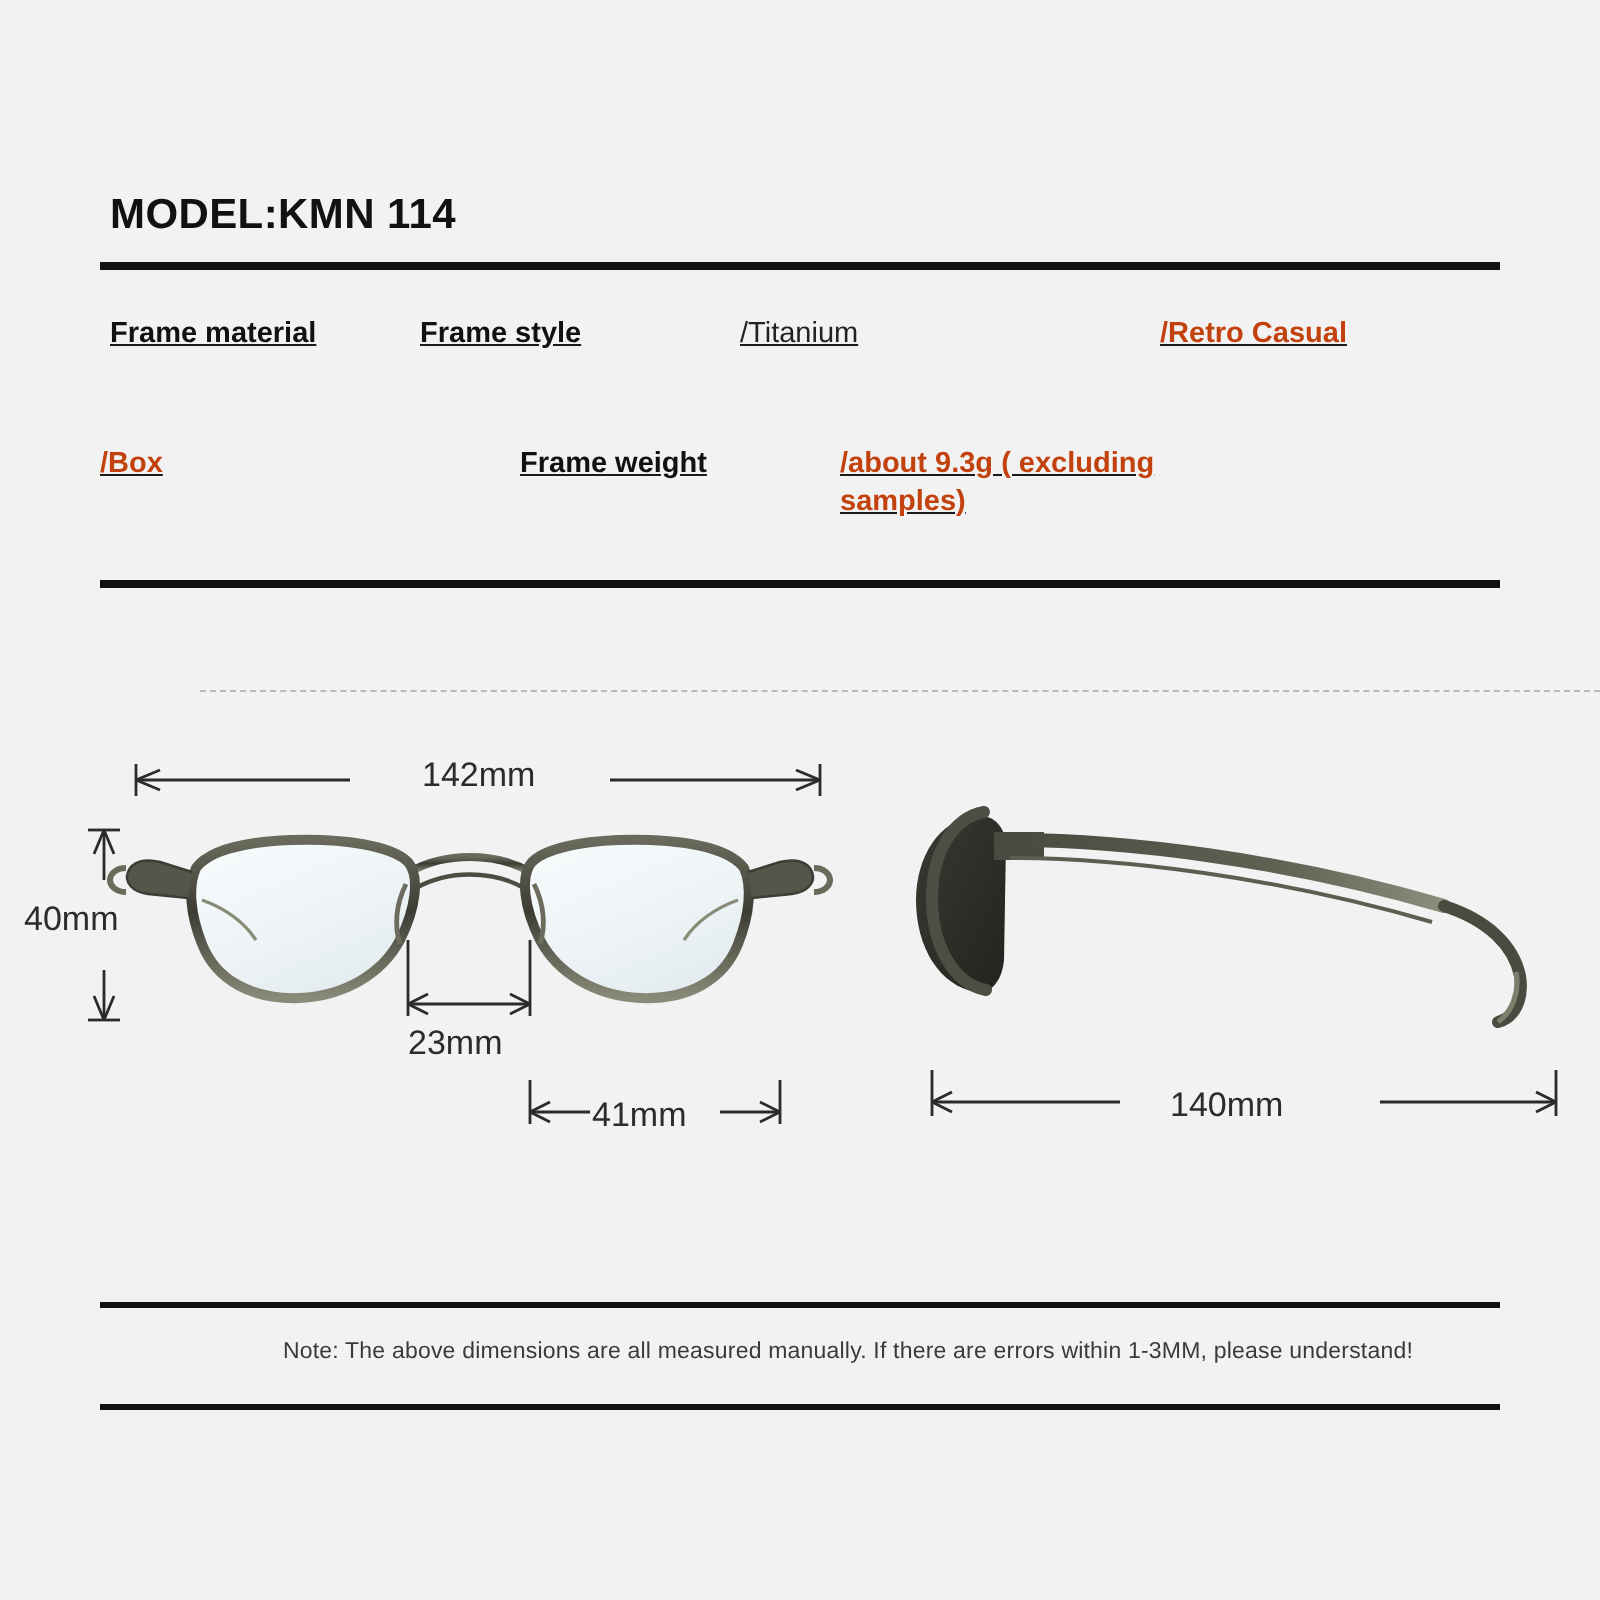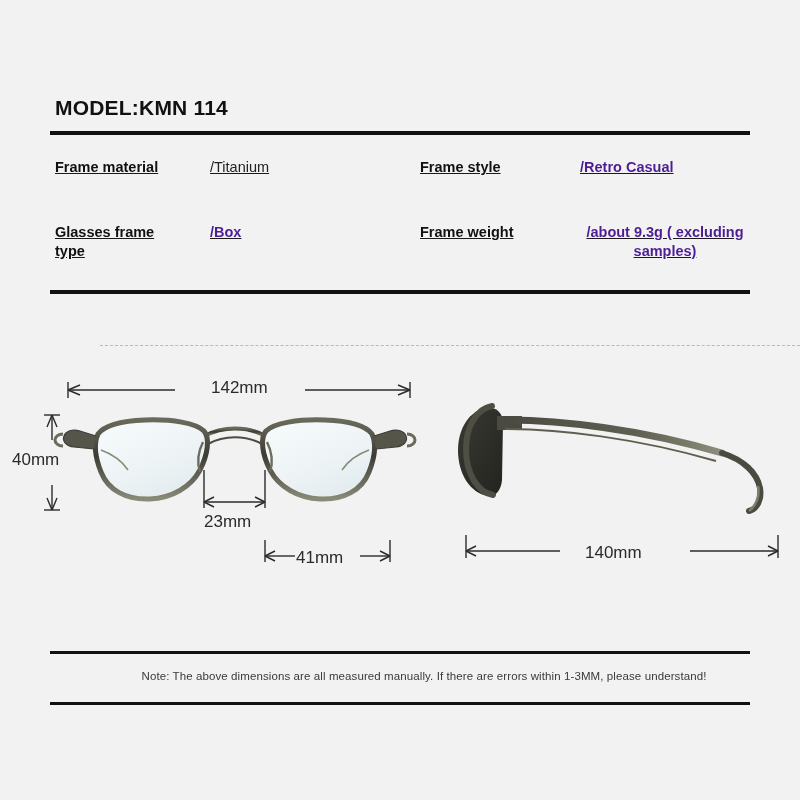--- a/index.html
+++ b/index.html
@@ -93,30 +93,29 @@
   .c-value-2 { width: 170px; }
   .lbl {
     font-size: 14.5px;
     font-weight: 700;
     color: #111;
     line-height: 19px;
   }
   .val {
     font-size: 14.5px;
     font-weight: 700;
-    color: #4c1d95;
+    color: #c2410c;
     line-height: 19px;
   }
   .val.thin {
     font-weight: 400;
     color: #222;
   }
   .val.wide {
     width: 190px;
-    text-align: center;
   }
 
   
   .diagram {
     position: absolute;
     left: 0;
     top: 330px;
     width: 800px;
     height: 300px;
   }
@@ -154,37 +153,34 @@
 <div class="page">
 
   <div class="model-title">MODEL:KMN 114</div>
   <div class="rule rule-top"></div>
 
   <div class="spec-table">
     <div class="spec-row row1">
       <div class="spec-cell c-label-1">
         <span class="lbl">Frame material</span>
       </div>
+      <div class="spec-cell c-label-2">
+        <span class="lbl">Frame style</span>
+      </div>
       <div class="spec-cell c-value-1">
         <span class="val thin">/Titanium</span>
       </div>
-      <div class="spec-cell c-label-2">
-        <span class="lbl">Frame style</span>
-      </div>
       <div class="spec-cell c-value-2">
         <span class="val">/Retro Casual</span>
       </div>
     </div>
 
     <div class="rule-dashed"></div>
 
     <div class="spec-row row2">
-      <div class="spec-cell c-label-1">
-        <span class="lbl" style="display:inline-block;width:110px;">Glasses frame type</span>
-      </div>
       <div class="spec-cell c-value-1">
         <span class="val">/Box</span>
       </div>
       <div class="spec-cell c-label-2">
         <span class="lbl">Frame weight</span>
       </div>
       <div class="spec-cell c-value-2">
         <span class="val wide">/about 9.3g ( excluding samples)</span>
       </div>
     </div>

